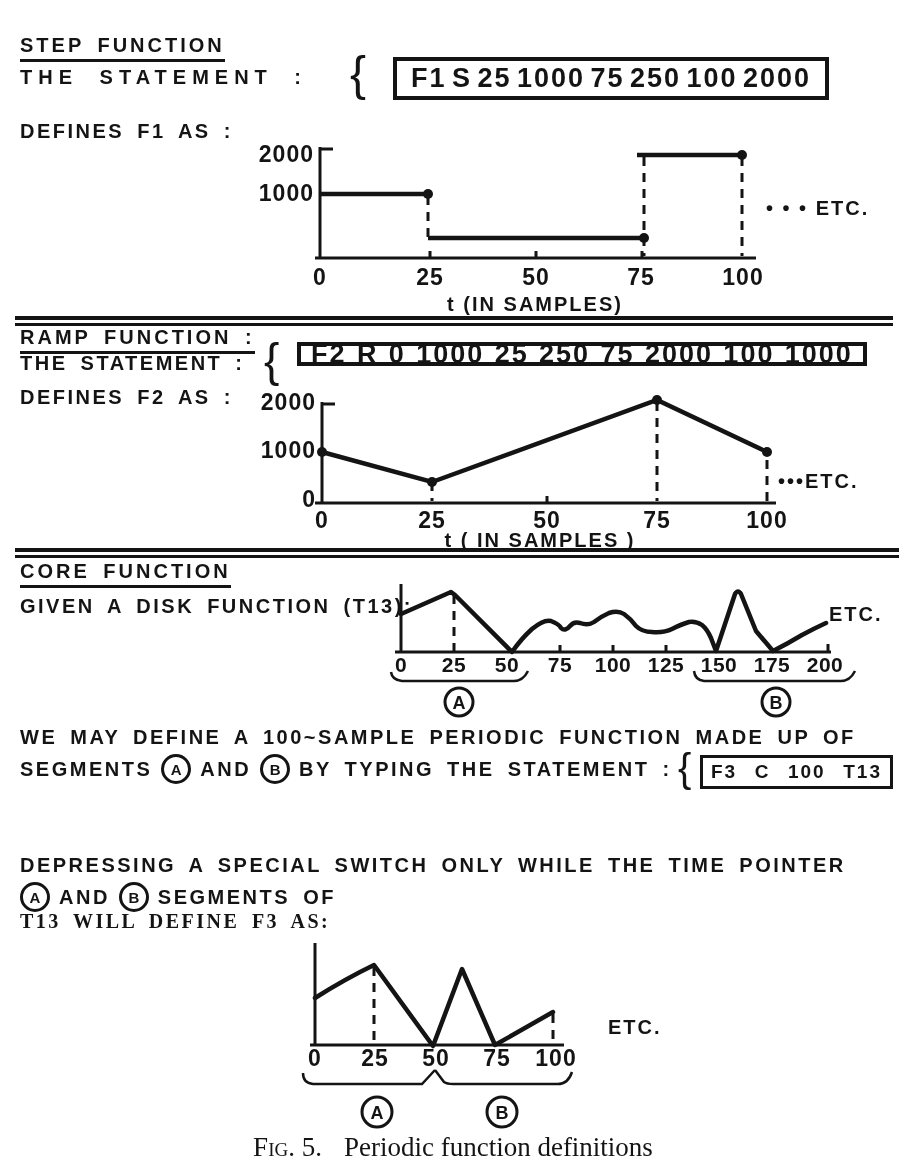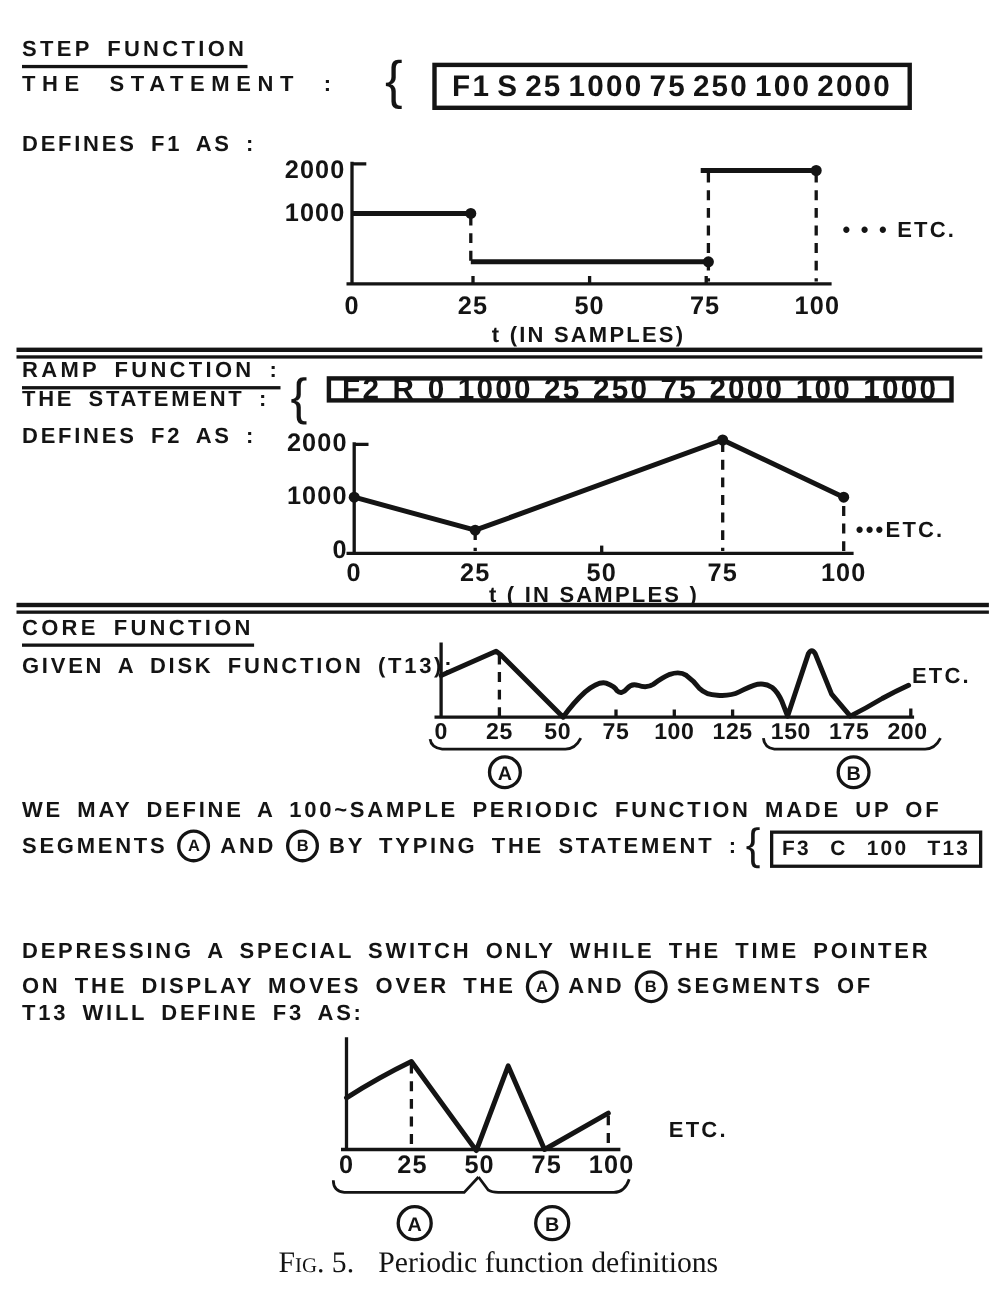--- a/index.html
+++ b/index.html
@@ -160,31 +160,30 @@
   <div class="brace" style="left:678px;top:750px;font-size:40px;">{</div>
   <div class="stbox" style="left:700px;top:755px;width:193px;height:34px;padding:0 8px;border-width:3.5px;">
     <span style="font-size:19px;">F3</span>
     <span style="font-size:19px;">C</span>
     <span style="font-size:19px;">100</span>
     <span style="font-size:19px;">T13</span>
   </div>
 
   <div class="t" style="left:20px;top:854px;">DEPRESSING A SPECIAL SWITCH ONLY WHILE THE TIME POINTER</div>
   <div class="t flexline" style="left:20px;top:882px;">
-    <span>ON THE DISPLAY MOVES OVER THE</span>
     <span class="circ">
         <span>A</span>
       </span>
     <span>AND</span>
     <span class="circ">
         <span>B</span>
       </span>
     <span>SEGMENTS OF</span>
   </div>
-  <div class="t" style="left:20px;top:910px;">T13 WILL DEFINE F3 AS:</div>
+  <div class="t" style="left:20px;top:910px;font-family:Liberation Serif, serif;">T13 WILL DEFINE F3 AS:</div>
 
   <svg style="left:290px;top:938px;" width="410" height="192" viewBox="0 0 410 192">
     <path class="ax" d="M25,5 V107 M20,107 H274"></path>
     <path class="da" d="M84,29 V107 M263,76 V107"></path>
     <path class="cv" d="M25,60 Q55,41 84,27 L143,108 L172,31 L205,107 L263,74"></path>
     <text class="xl" x="25" y="128" text-anchor="middle">0</text>
     <text class="xl" x="85" y="128" text-anchor="middle">25</text>
     <text class="xl" x="146" y="128" text-anchor="middle">50</text>
     <text class="xl" x="207" y="128" text-anchor="middle">75</text>
     <text class="xl" x="266" y="128" text-anchor="middle">100</text>

